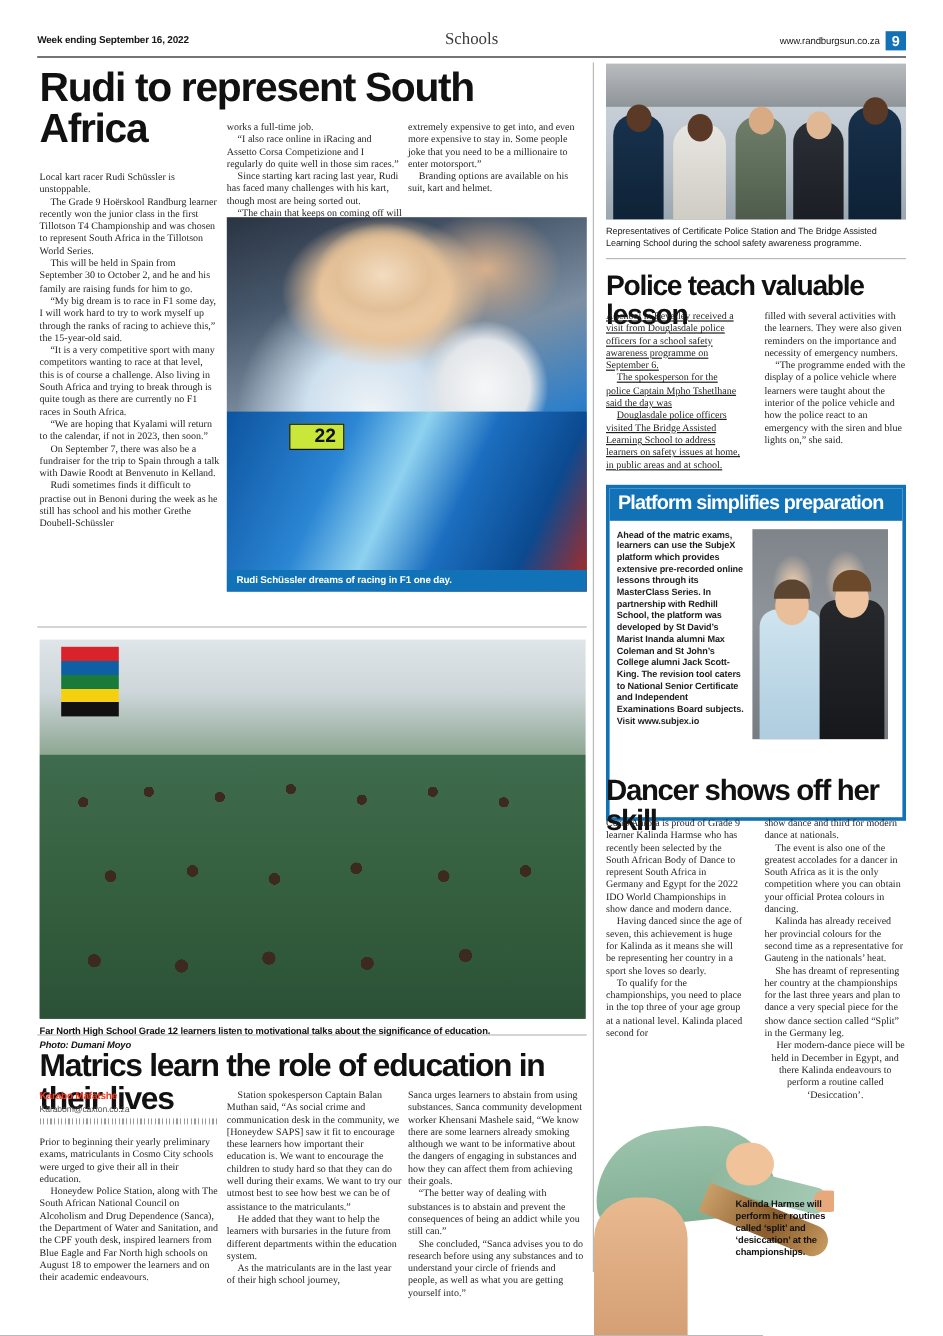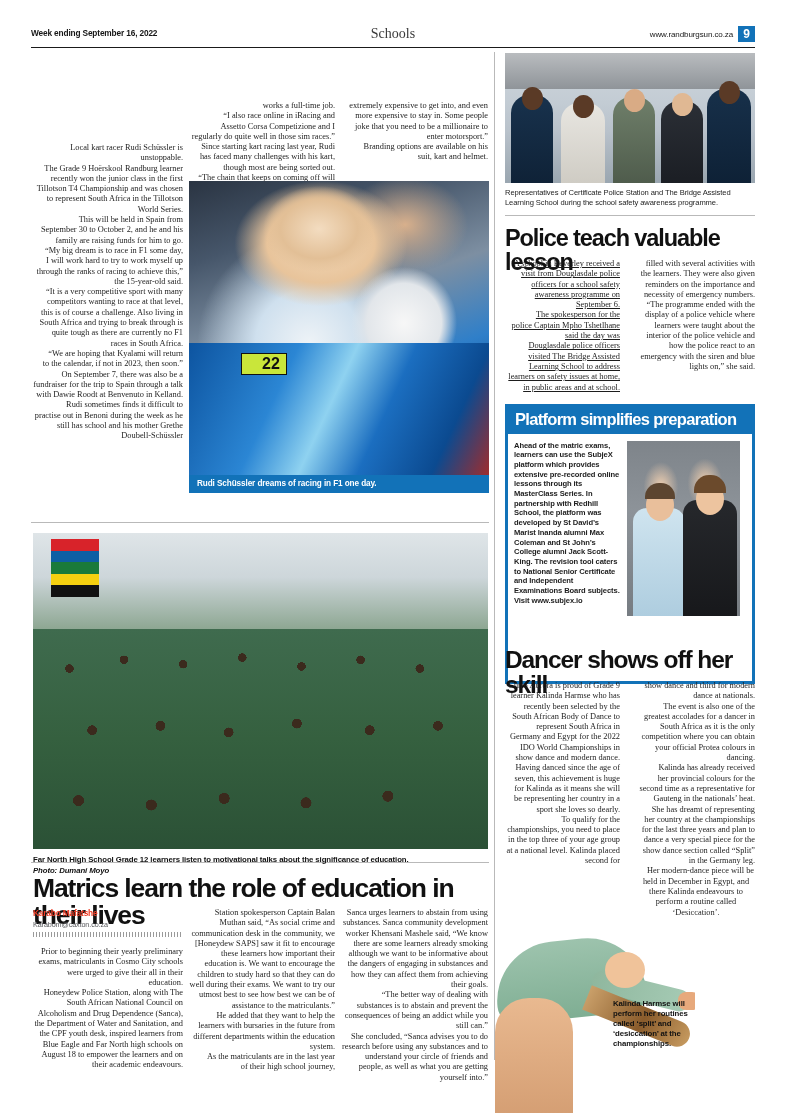--- a/index.html
+++ b/index.html
@@ -129,21 +129,20 @@
     position: absolute;
     font-family: "Liberation Serif", serif;
     font-size: 8.35px;
     line-height: 10.3px;
     color: #1d1d1d;
     text-align: left;
   }
   .col p {
     margin: 0;
     text-indent: 9px;
-    text-align: right;
   }
   .col p.nf { text-indent: 0; }
 
   
   .photo { position: absolute; overflow: hidden; }
   .caption-bar {
     position: absolute;
     background: #1272b8;
     color: #fff;
     font-family: "Liberation Sans", sans-serif;
@@ -269,20 +268,21 @@
     </div>
   </div>
   <div class="rule-top"></div>
 
   <div class="vdiv" style="left:494px; top:52px; height:1008px;"></div>
   <div class="hdiv" style="left:505px; top:215px; width:250px;"></div>
   <div class="hdiv" style="left:31px; top:522px; width:458px;"></div>
   <div class="hdiv" style="left:31px; top:862px; width:458px;"></div>
   <div class="hdiv" style="left:505px; top:641px; width:250px;"></div>
 
+  <h1 class="headline" style="left:33px; top:56px; position:absolute; font-size:34px; width:455px;">Rudi to represent South Africa</h1>
 
 
   <div class="col" style="left:33px; top:143px; width:150px;">
     <p class="nf">Local kart racer Rudi Schüssler is unstoppable.</p>
     <p>The Grade 9 Hoërskool Randburg learner recently won the junior class in the first Tillotson T4 Championship and was chosen to represent South Africa in the Tillotson World Series.</p>
     <p>This will be held in Spain from September 30 to October 2, and he and his family are raising funds for him to go.</p>
     <p>“My big dream is to race in F1 some day, I will work hard to try to work myself up through the ranks of racing to achieve this,” the 15-year-old said.</p>
     <p>“It is a very competitive sport with many competitors wanting to race at that level, this is of course a challenge. Also living in South Africa and trying to break through is quite tough as there are currently no F1 races in South Africa.</p>
     <p>“We are hoping that Kyalami will return to the calendar, if not in 2023, then soon.”</p>
     <p>On September 7, there was also be a fundraiser for the trip to Spain through a talk with Dawie Roodt at Benvenuto in Kelland.</p>

